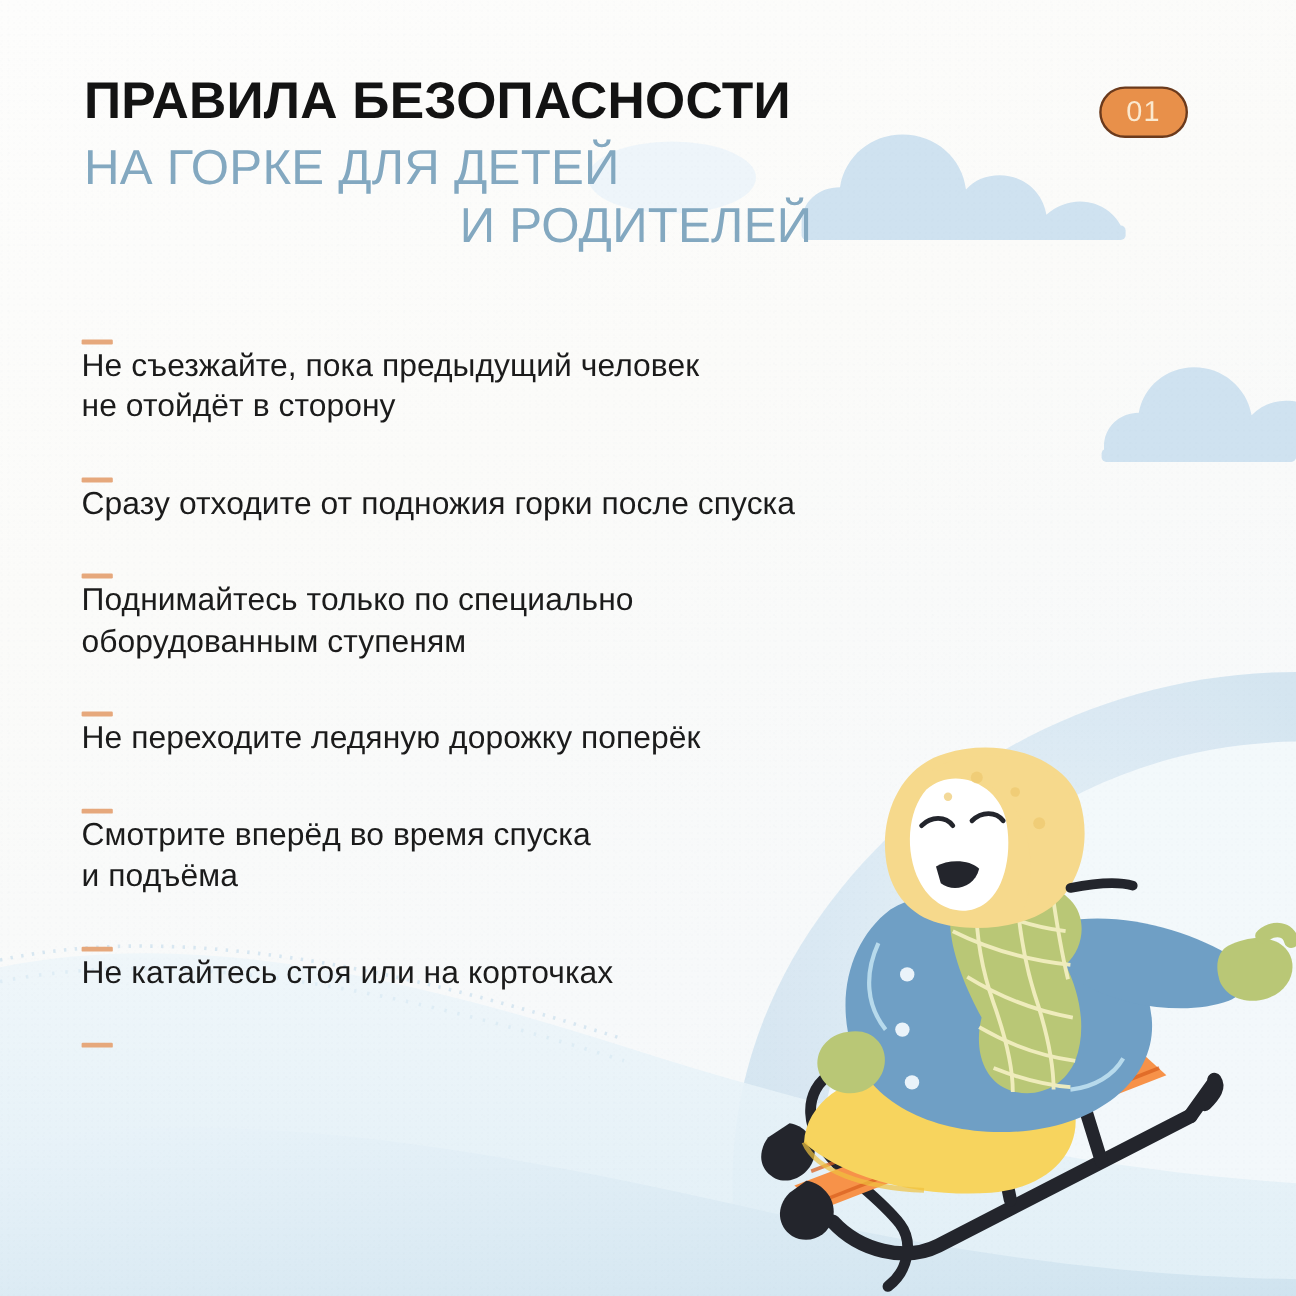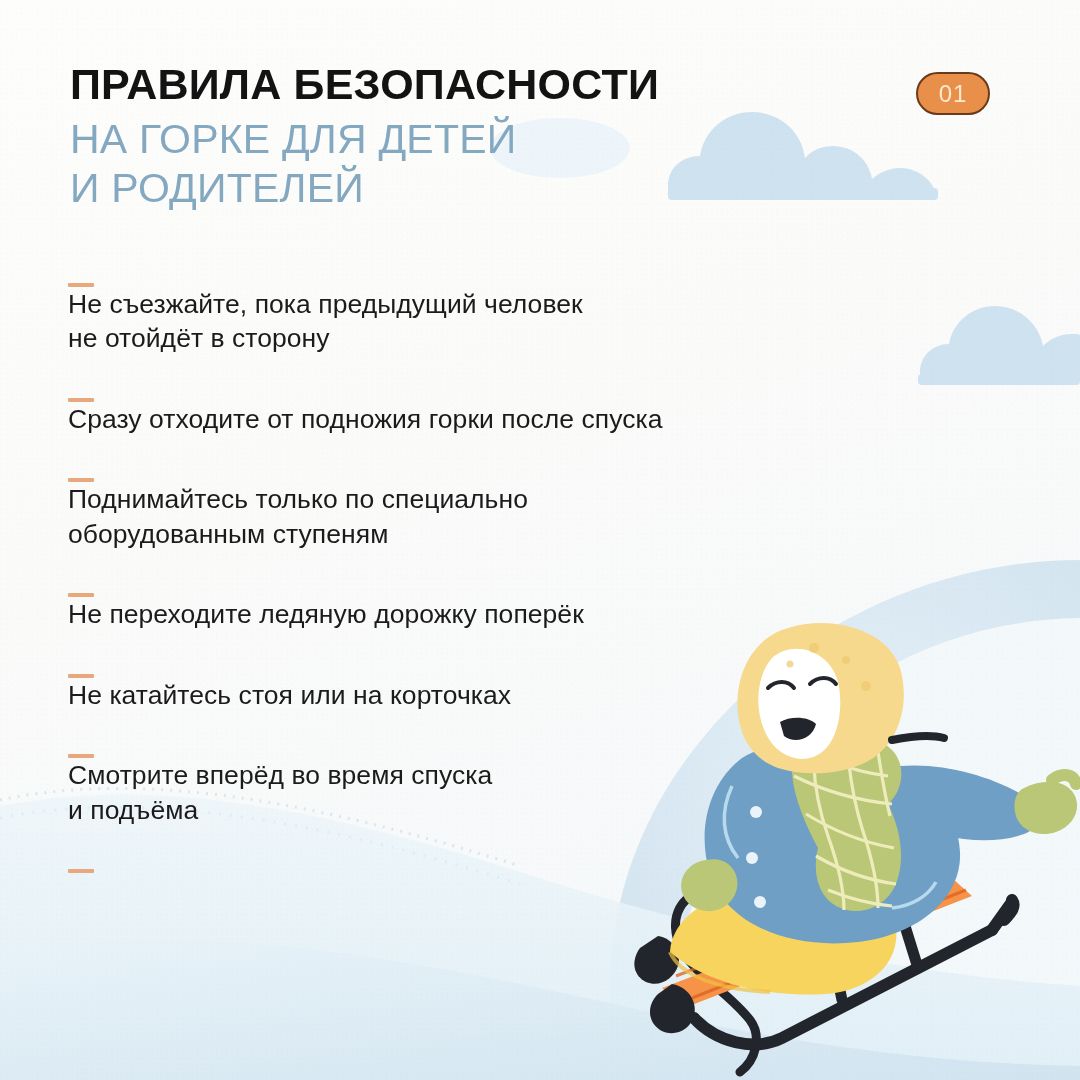--- a/index.html
+++ b/index.html
@@ -66,21 +66,21 @@
   }
   .title-line2, .title-line3 {
     font-size:41px;
     font-weight:normal;
     letter-spacing:.2px;
     color:#83a8c0;
     line-height:1.18;
     white-space:nowrap;
   }
   .title-line2 { margin-top:9px; }
-  .title-line3 { margin-top:1px; }
+  .title-line3 { margin-top:1px;text-align:center; }
 
   .badge {
     position:absolute;
     right:0px;
     top:9px;
     width:74px;
     height:43px;
     border-radius:22px;
     background:#e8904a;
     border:2.5px solid #6b3a1c;
@@ -248,27 +248,27 @@
 оборудованным ступеням</span>
     </div>
 
     <div class="rule">
       <span class="dash"></span>
       <span class="text">Не переходите ледяную дорожку поперёк</span>
     </div>
 
     <div class="rule">
       <span class="dash"></span>
-      <span class="text">Не катайтесь стоя или на корточках</span>
-    </div>
-
-    <div class="rule">
-      <span class="dash"></span>
       <span class="text">Смотрите вперёд во время спуска
 и подъёма</span>
+    </div>
+
+    <div class="rule">
+      <span class="dash"></span>
+      <span class="text">Не катайтесь стоя или на корточках</span>
     </div>
 
     <div class="rule">
       <span class="dash"></span>
     </div>
 
   </div>
 
   <svg class="illustration" viewBox="0 0 500 500">
 

